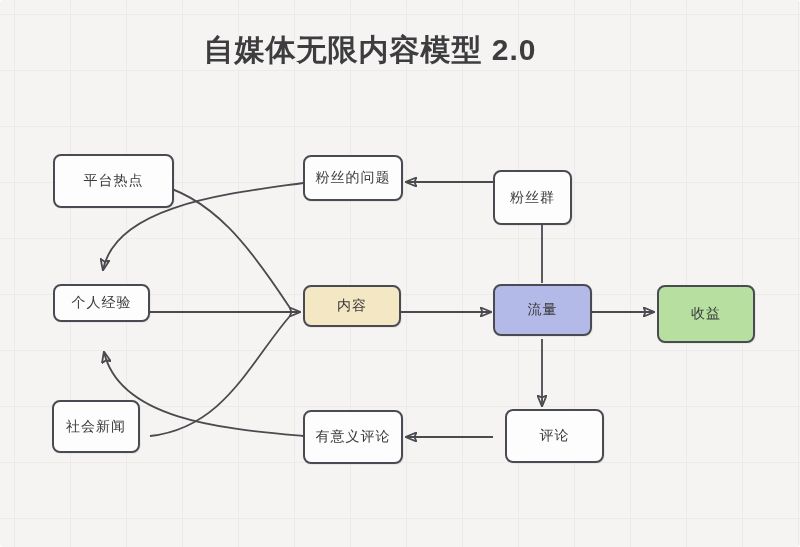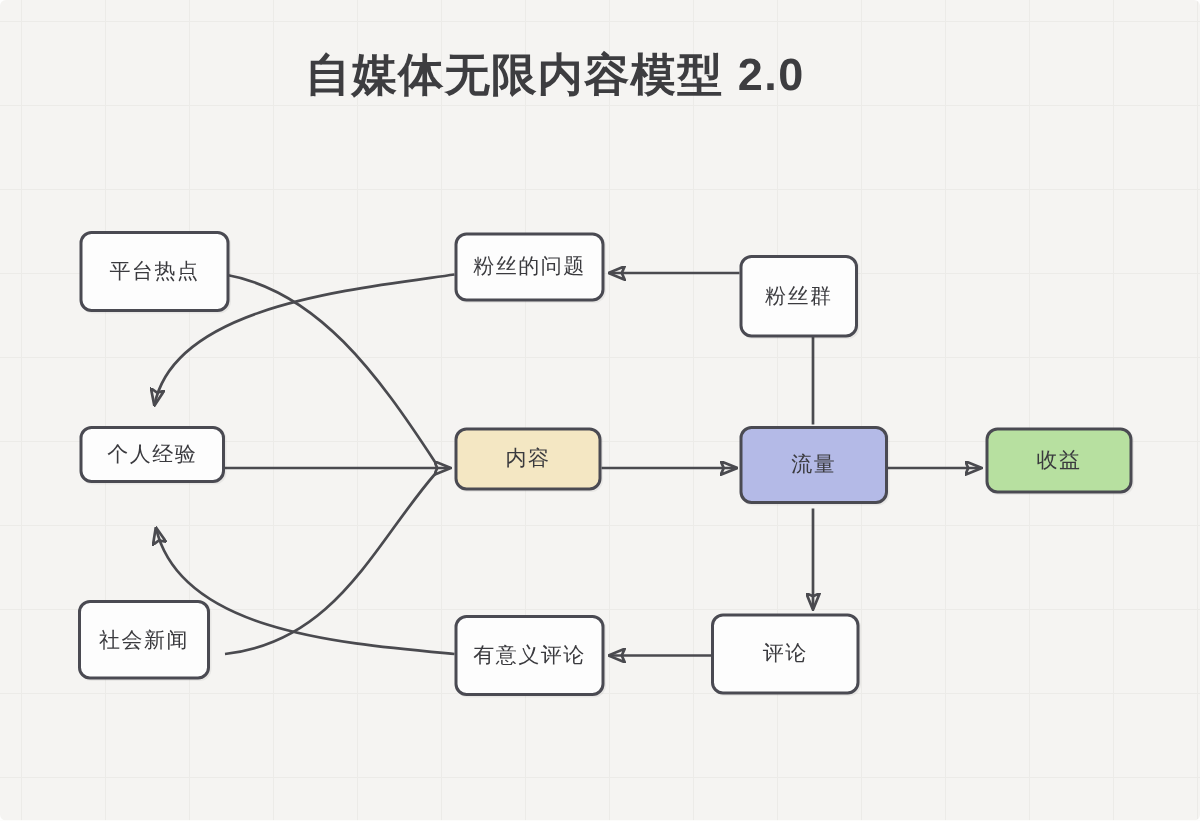--- a/index.html
+++ b/index.html
@@ -83,44 +83,44 @@
         <path d="M 401 312 L 491 312" marker-end="url(#arrowhead)"></path>
         <path d="M 592 312 L 654 312" marker-end="url(#arrowhead)"></path>
         <path d="M 542 283 L 542 212" marker-end="url(#arrowhead)"></path>
         <path d="M 542 339 L 542 406" marker-end="url(#arrowhead)"></path>
         <path d="M 493 182 L 406 182" marker-end="url(#arrowhead)"></path>
         <path d="M 493 437 L 406 437" marker-end="url(#arrowhead)"></path>
       </g>
   </svg>
 
   <div id="nodes-layer">
-      <div class="node" style="left: 53px; top: 154px; width: 100px; height: 54px; background: rgb(253, 253, 253);">
+      <div class="node" style="left: 53px; top: 154px; width: 121px; height: 54px; background: rgb(253, 253, 253);">
         <span class="node-label">平台热点</span>
       </div>
       <div class="node" style="left: 303px; top: 155px; width: 100px; height: 46px; background: rgb(253, 253, 253);">
         <span class="node-label">粉丝的问题</span>
       </div>
       <div class="node" style="left: 493px; top: 170px; width: 79px; height: 55px; background: rgb(253, 253, 253);">
         <span class="node-label">粉丝群</span>
       </div>
       <div class="node" style="left: 53px; top: 284px; width: 97px; height: 38px; background: rgb(253, 253, 253);">
         <span class="node-label">个人经验</span>
       </div>
       <div class="node" style="left: 303px; top: 285px; width: 98px; height: 42px; background: rgb(244, 231, 195);">
         <span class="node-label">内容</span>
       </div>
       <div class="node" style="left: 493px; top: 284px; width: 99px; height: 52px; background: rgb(180, 186, 231);">
         <span class="node-label">流量</span>
       </div>
-      <div class="node" style="left: 657px; top: 285px; width: 98px; height: 44px; background: rgb(183, 224, 160);">
+      <div class="node" style="left: 657px; top: 285px; width: 98px; height: 58px; background: rgb(183, 224, 160);">
         <span class="node-label">收益</span>
       </div>
       <div class="node" style="left: 52px; top: 400px; width: 88px; height: 53px; background: rgb(253, 253, 253); text-align: center;">
         <span class="node-label">社会新闻</span>
       </div>
       <div class="node" style="left: 303px; top: 410px; width: 100px; height: 54px; background: rgb(253, 253, 253); justify-content: center;">
         <span class="node-label">有意义评论</span>
       </div>
-      <div class="node" style="left: 474px; top: 409px; width: 99px; height: 54px; background: rgb(253, 253, 253);">
+      <div class="node" style="left: 505px; top: 409px; width: 99px; height: 54px; background: rgb(253, 253, 253);">
         <span class="node-label">评论</span>
       </div>
     </div>
 </div>
 
 </body></html>

